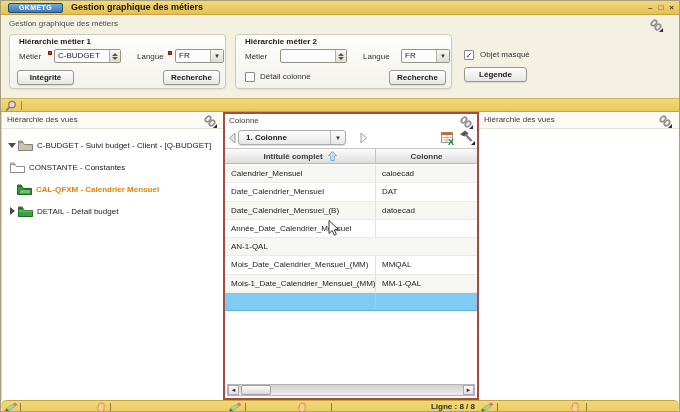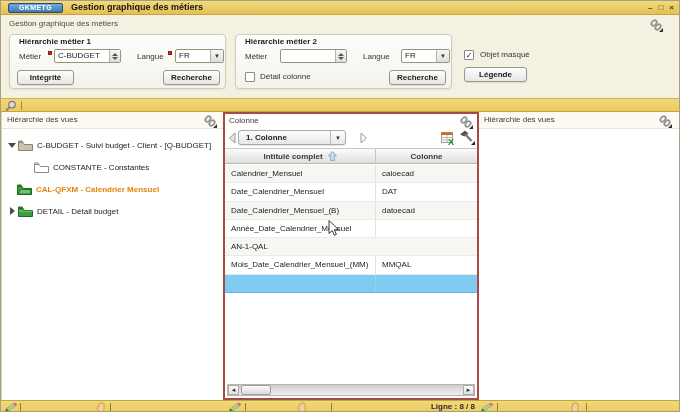--- a/index.html
+++ b/index.html
@@ -96,21 +96,21 @@
   
   .hscroll { position:absolute; left:2px; right:2px; bottom:2px; height:12px;
              background:linear-gradient(#CFCFCF,#EFEFEF); border:1px solid #B5B5B5; }
   .sbtn { position:absolute; top:0; width:11px; height:10px; background:linear-gradient(#FBFBFB,#E2E2E2);
           border:1px solid #ABABAB; text-align:center; line-height:9px; font-size:6px; color:#333; }
   .sthumb { position:absolute; left:13px; top:0; width:30px; height:10px;
             background:linear-gradient(#FDFDFD,#D9D9D9); border:1px solid #A0A0A0; border-radius:2px; }
 
   
   .statusbar { position:absolute; left:0; top:399px; width:100%; height:13px;
-               background:linear-gradient(#F2D977,#E9CB5F); border-top:1px solid #C2A53F; }
+               background:linear-gradient(#F2D977,#E9CB5F); border-top:1px solid #C2A53F;border-radius:6px; }
   .ssep { position:absolute; top:2px; width:1px; height:8px; background:#8F7D3C; }
   .ligne { position:absolute; top:0; line-height:12px; font-weight:bold; color:#2a2a2a; }
 
   .icon { position:absolute; }
   svg { display:block; }
 </style>
 </head>
 <body>
 
 <div id="app">
@@ -207,21 +207,21 @@
       </span>
     </div>
 
     <div class="titem" style="top:23px;padding-left:6px">
       <span class="tarrow-down"></span>
       <svg width="15" height="11" viewBox="0 0 15 11" style="margin-left:2px">
         <path d="M0.5 2.5 L5 2.5 L6.5 4.5 L14.5 4.5 L14.5 10.5 L0.5 10.5 Z M0.5 2.5 L0.5 1 L4 1 L5 2.5" fill="#C9C2AC" stroke="#8A8272" stroke-width="1"></path>
         </svg>
       <span class="tlabel">C-BUDGET - Suivi budget - Client - [Q-BUDGET]</span>
     </div>
-    <div class="titem" style="top:45px;padding-left:32px">
+    <div class="titem" style="top:45px;padding-left:8px">
       <svg width="15" height="11" viewBox="0 0 15 11">
         <path d="M0.5 2.5 L5 2.5 L6.5 4.5 L14.5 4.5 L14.5 10.5 L0.5 10.5 Z M0.5 2.5 L0.5 1 L4 1 L5 2.5" fill="#FFFFFF" stroke="#8a8a8a" stroke-width="1"></path>
         </svg>
       <span class="tlabel">CONSTANTE - Constantes</span>
     </div>
     <div class="titem" style="top:67px;padding-left:15px">
       <svg width="15" height="11" viewBox="0 0 15 11">
         <path d="M0.5 2.5 L5 2.5 L6.5 4.5 L14.5 4.5 L14.5 10.5 L0.5 10.5 Z M0.5 2.5 L0.5 1 L4 1 L5 2.5" fill="#3E9E41" stroke="#1D6B20" stroke-width="1"></path>
         <path d="M1.5 10 L3.5 5.5 L14 5.5 L13.5 10 Z" fill="#6CC46E" stroke="#1D6B20" stroke-width="0.8"></path>
         </svg>
@@ -313,20 +313,24 @@
       <div class="trow">
         <div class="c1">Année_Date_Calendrier_Mensuel</div>
       </div>
       <div class="trow">
         <div class="c2">AN-1-QAL</div>
       </div>
       <div class="trow">
         <div class="c1">Mois_Date_Calendrier_Mensuel_(MM)</div>
         <div class="c2">MMQAL</div>
       </div>
+      <div class="trow">
+        <div class="c1">Mois-1_Date_Calendrier_Mensuel_(MM)</div>
+        <div class="c2">MM-1-QAL</div>
+      </div>
       <div class="trow selrow">
         <div class="c1"></div>
         <div class="c2"></div>
       </div>
     </div>
 
     <div class="hscroll">
       <span class="sbtn" style="left:0">◄</span>
       <span class="sthumb"></span>
       <span class="sbtn" style="right:0">►</span>

